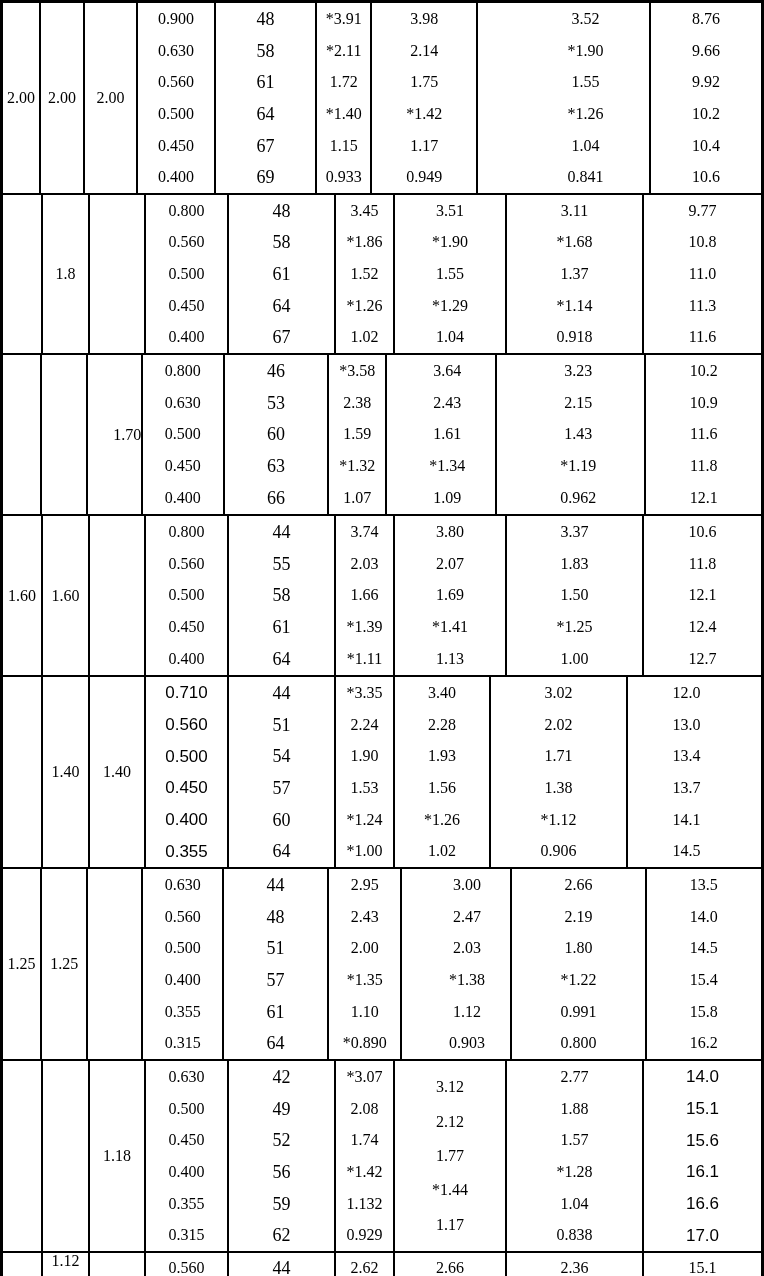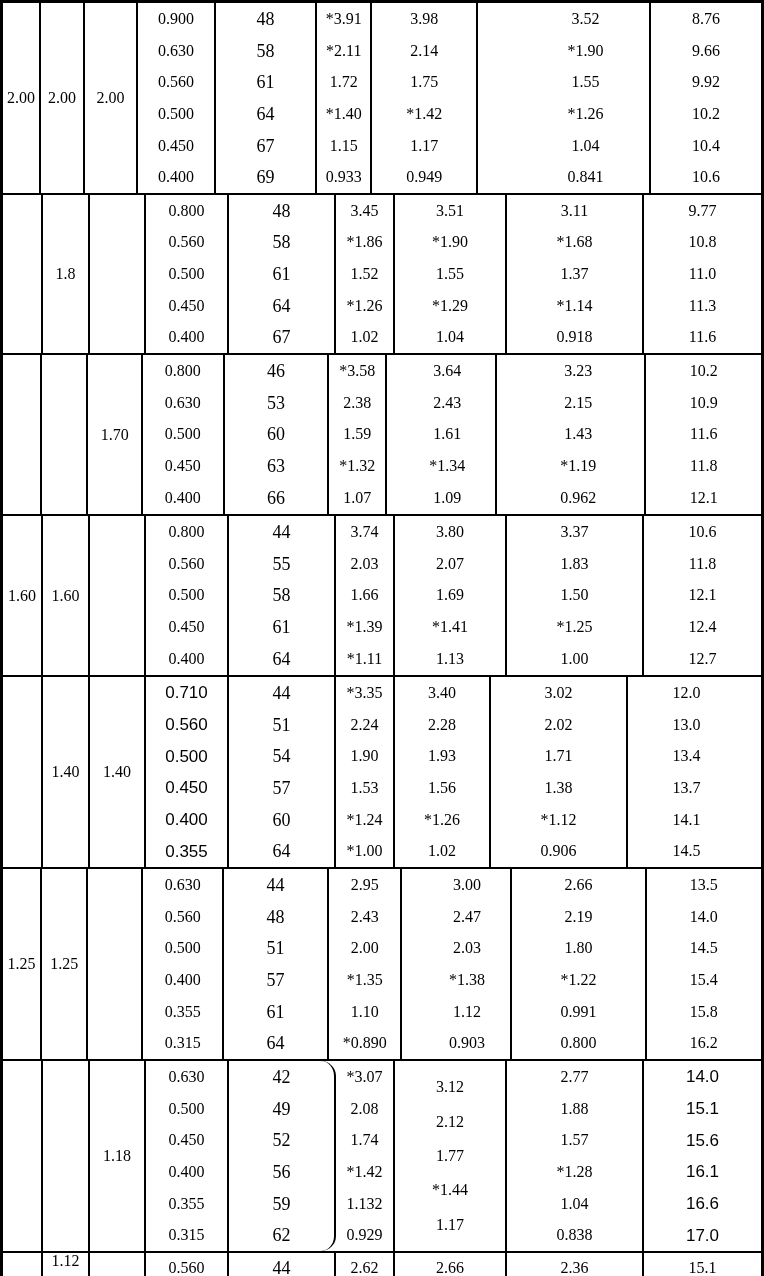--- a/index.html
+++ b/index.html
@@ -169,21 +169,21 @@
           <div class="cell">11.6</div>
         </div>
       </div>
       <div class="block" style="height: 161px;">
         <div class="col left-col" style="width: 40px;">
           <div class="cellText"></div>
         </div>
         <div class="col left-col" style="width: 47px;">
           <div class="cellText"></div>
         </div>
-        <div class="col left-col" style="width: 56px;">
+        <div class="col left-col" style="width: 56px; align-items: flex-end;">
           <div class="cellText">1.70</div>
         </div>
         <div class="col" style="width: 83px;">
           <div class="cell">0.800</div>
           <div class="cell">0.630</div>
           <div class="cell">0.500</div>
           <div class="cell">0.450</div>
           <div class="cell">0.400</div>
         </div>
         <div class="col" style="width: 107px;">
@@ -404,21 +404,21 @@
           <div class="cellText">1.18</div>
         </div>
         <div class="col" style="width: 83px;">
           <div class="cell">0.630</div>
           <div class="cell">0.500</div>
           <div class="cell">0.450</div>
           <div class="cell">0.400</div>
           <div class="cell">0.355</div>
           <div class="cell">0.315</div>
         </div>
-        <div class="col" style="width: 107px; border-radius: 15px;">
+        <div class="col" style="width: 107px;">
           <div class="cell c5cell">42</div>
           <div class="cell c5cell">49</div>
           <div class="cell c5cell">52</div>
           <div class="cell c5cell">56</div>
           <div class="cell c5cell">59</div>
           <div class="cell c5cell">62</div>
         </div>
         <div class="col" style="width: 59px;">
           <div class="cell">*3.07</div>
           <div class="cell">2.08</div>

